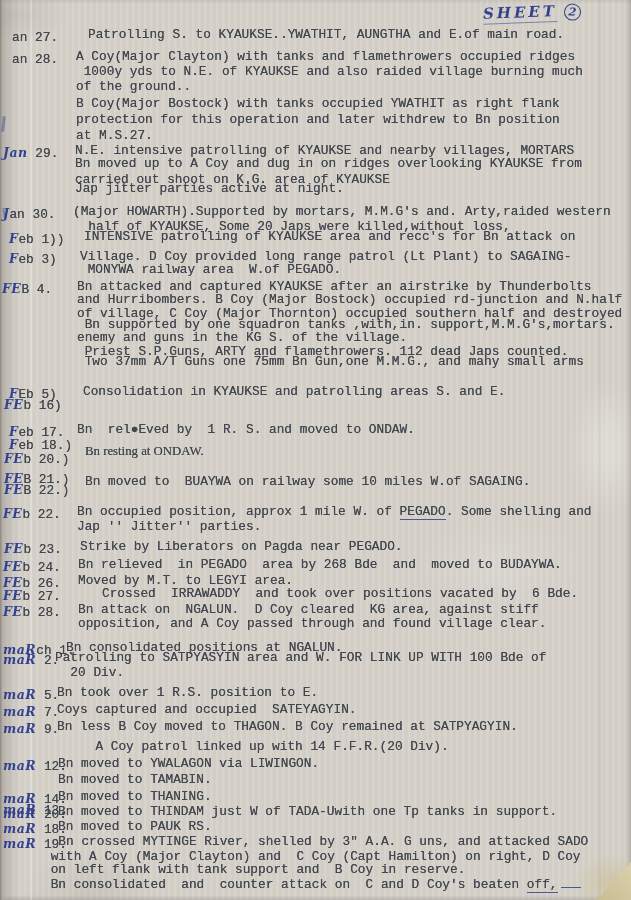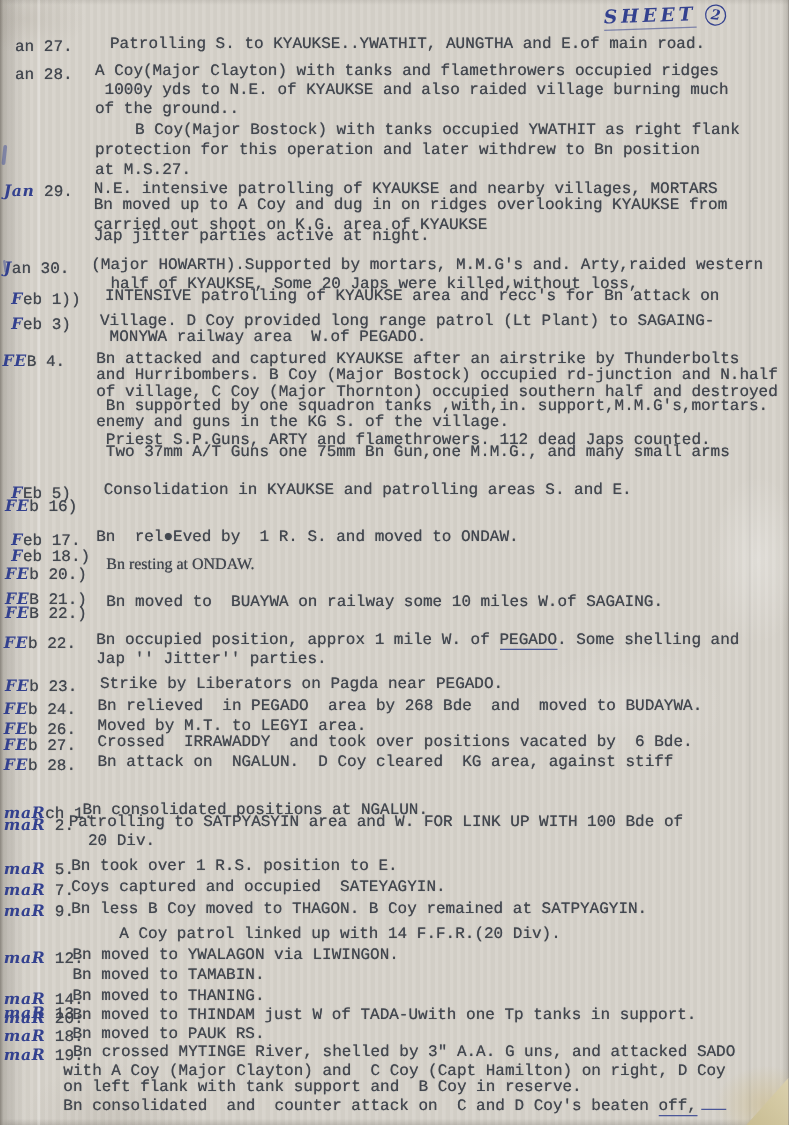--- a/index.html
+++ b/index.html
@@ -69,21 +69,21 @@
       </div>
     </div>
     <div class="entry" style="top: 50px;">
       <div class="datecol">
         <div class="dateline" style="height: 15px; padding-left: 12px;"><span class="typed">an 28.</span></div>
       </div>
       <div class="body" style="left: 76px; top: 0px;">
         <div class="line" style="height: 15px;">A Coy(Major Clayton) with tanks and flamethrowers occupied ridges</div>
         <div class="line" style="height: 15px;"> 1000y yds to N.E. of KYAUKSE and also raided village burning much</div>
         <div class="line" style="height: 17px;">of the ground..</div>
-        <div class="line" style="height: 16px; margin-left: 32px;">B Coy(Major Bostock) with tanks occupied YWATHIT as right flank</div>
+        <div class="line" style="height: 16px;">B Coy(Major Bostock) with tanks occupied YWATHIT as right flank</div>
         <div class="line" style="height: 16px;">protection for this operation and later withdrew to Bn position</div>
         <div class="line" style="height: 15.5px;">at M.S.27.</div>
       </div>
     </div>
     <div class="entry" style="top: 144px;">
       <div class="datecol">
         <div class="dateline" style="height: 15px; padding-left: 3px;"><span class="hand">Jan</span><span class="typed"> 29.</span></div>
       </div>
       <div class="body" style="left: 75px; top: 0px;">
         <div class="line" style="height: 13px;">N.E. intensive patrolling of KYAUKSE and nearby villages, MORTARS</div>
@@ -198,29 +198,30 @@
       </div>
       <div class="body" style="left: 78px; top: 0px;">
         <div class="line" style="height: 15.5px;">Moved by M.T. to LEGYI area.</div>
       </div>
     </div>
     <div class="entry" style="top: 587px;">
       <div class="datecol">
         <div class="dateline" style="height: 15px; padding-left: 3px;"><span class="hand">FE</span><span class="typed">b 27.</span></div>
       </div>
       <div class="body" style="left: 78px; top: 0px;">
-        <div class="line" style="height: 15.5px;">Crossed  IRRAWADDY  and took over positions vacated by  6 Bde.</div>
+        <div class="line" style="height: 15.5px; margin-left: 24px;">Crossed  IRRAWADDY  and took over positions vacated by  6 Bde.</div>
       </div>
     </div>
     <div class="entry" style="top: 603px;">
       <div class="datecol">
         <div class="dateline" style="height: 15px; padding-left: 3px;"><span class="hand">FE</span><span class="typed">b 28.</span></div>
       </div>
       <div class="body" style="left: 78px; top: 0px;">
         <div class="line" style="height: 14px;">Bn attack on  NGALUN.  D Coy cleared  KG area, against stiff</div>
+        <div class="line" style="height: 15.5px;">opposition, and A Coy passed through and found village clear.</div>
       </div>
     </div>
     <div class="entry" style="top: 641px;">
       <div class="datecol">
         <div class="dateline" style="height: 15px; padding-left: 3px;"><span class="hand">maR</span><span class="typed">ch 1.</span></div>
       </div>
       <div class="body" style="left: 66px; top: 0px;">
         <div class="line" style="height: 15.5px;">Bn consolidated positions at NGALUN.</div>
       </div>
     </div>

